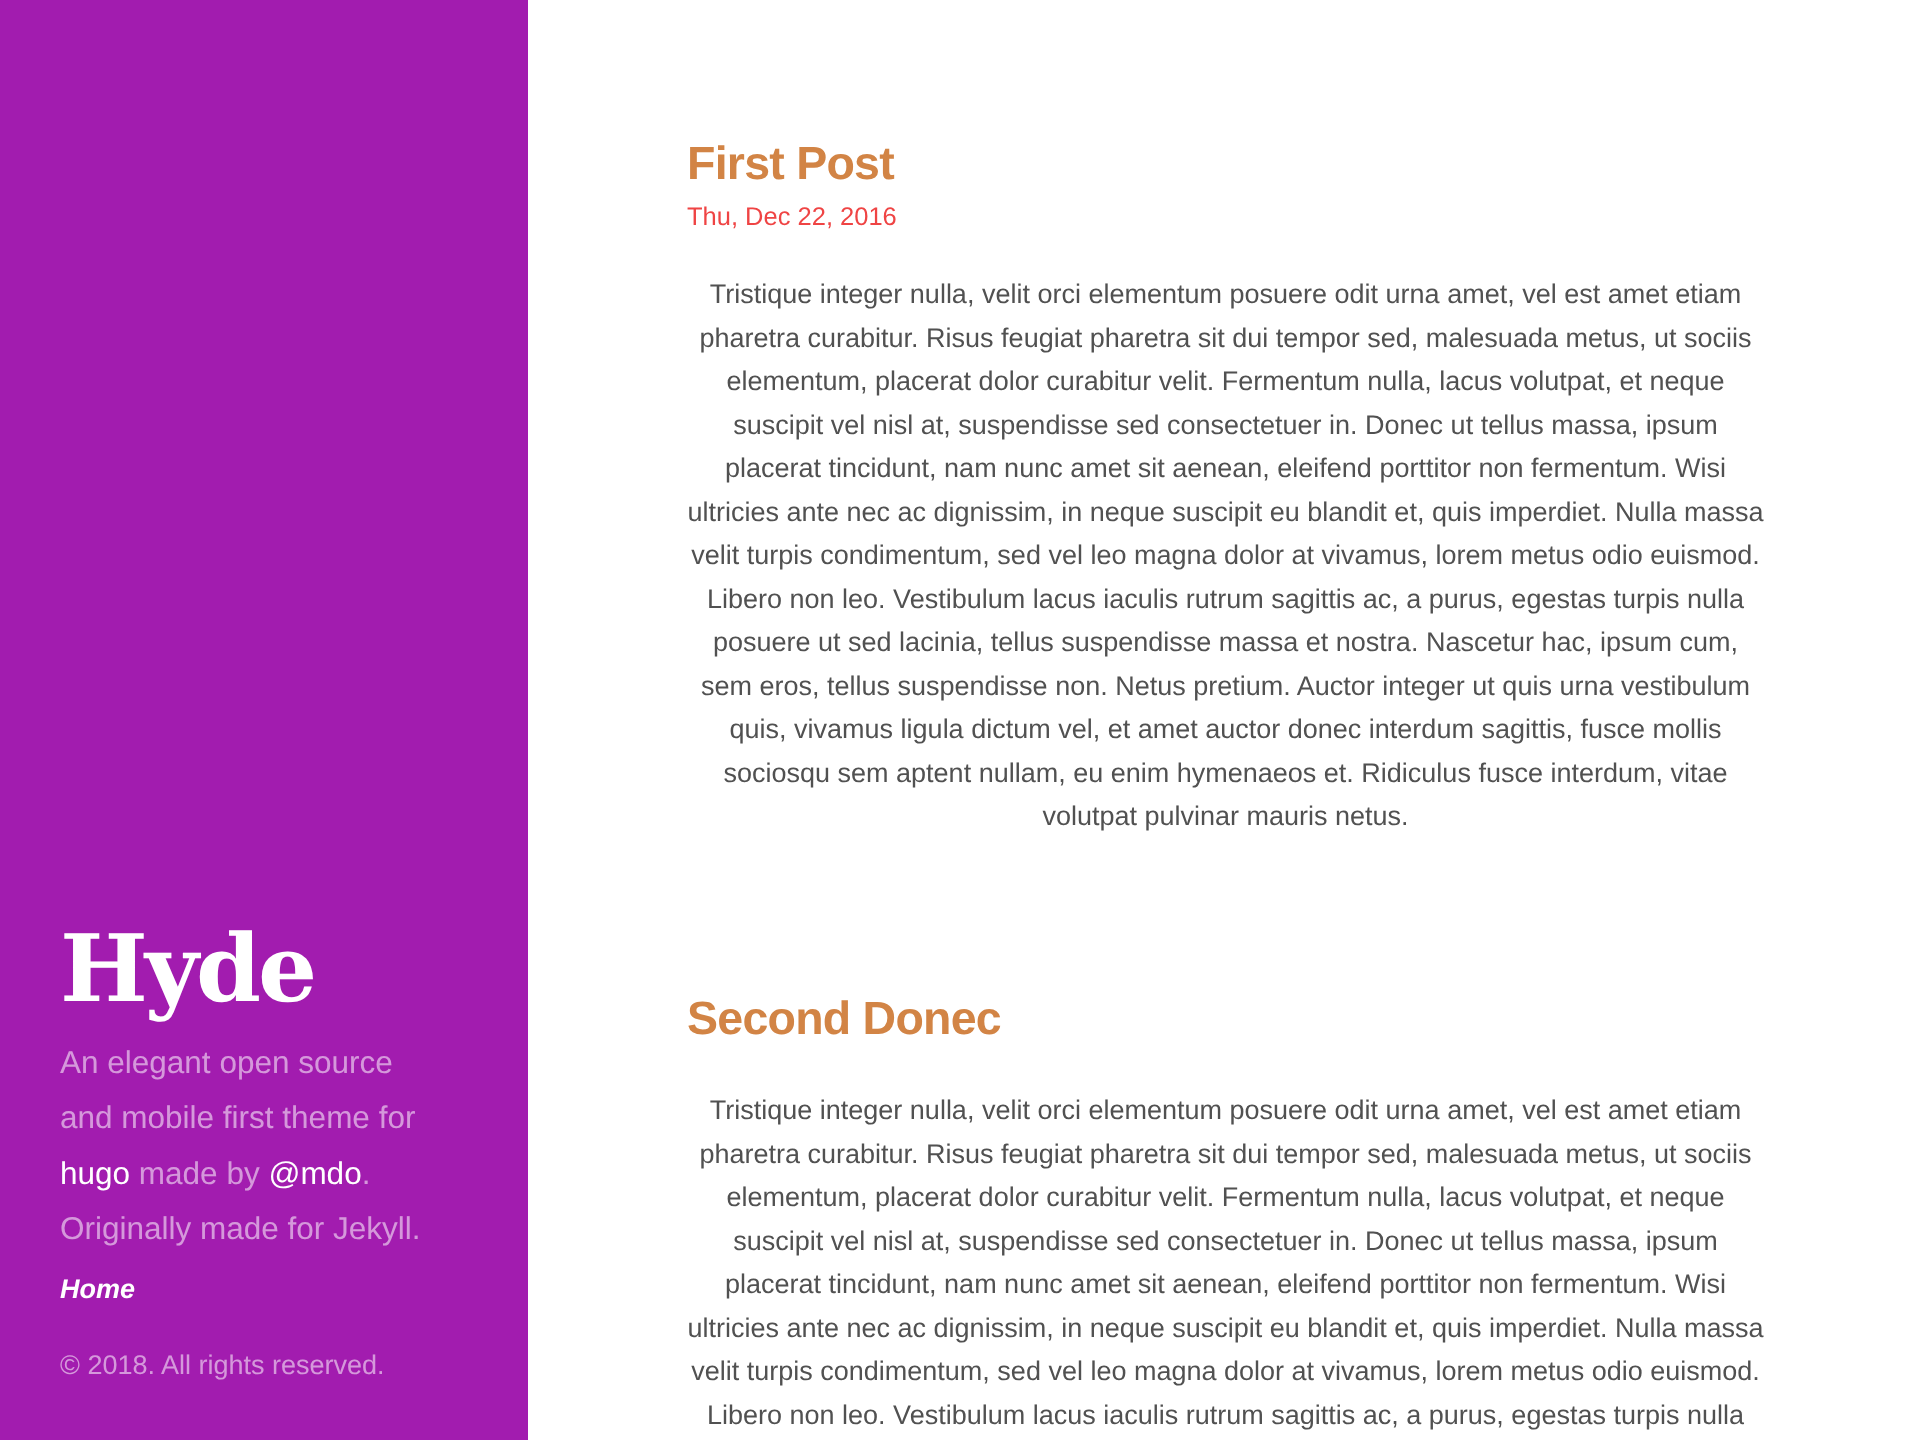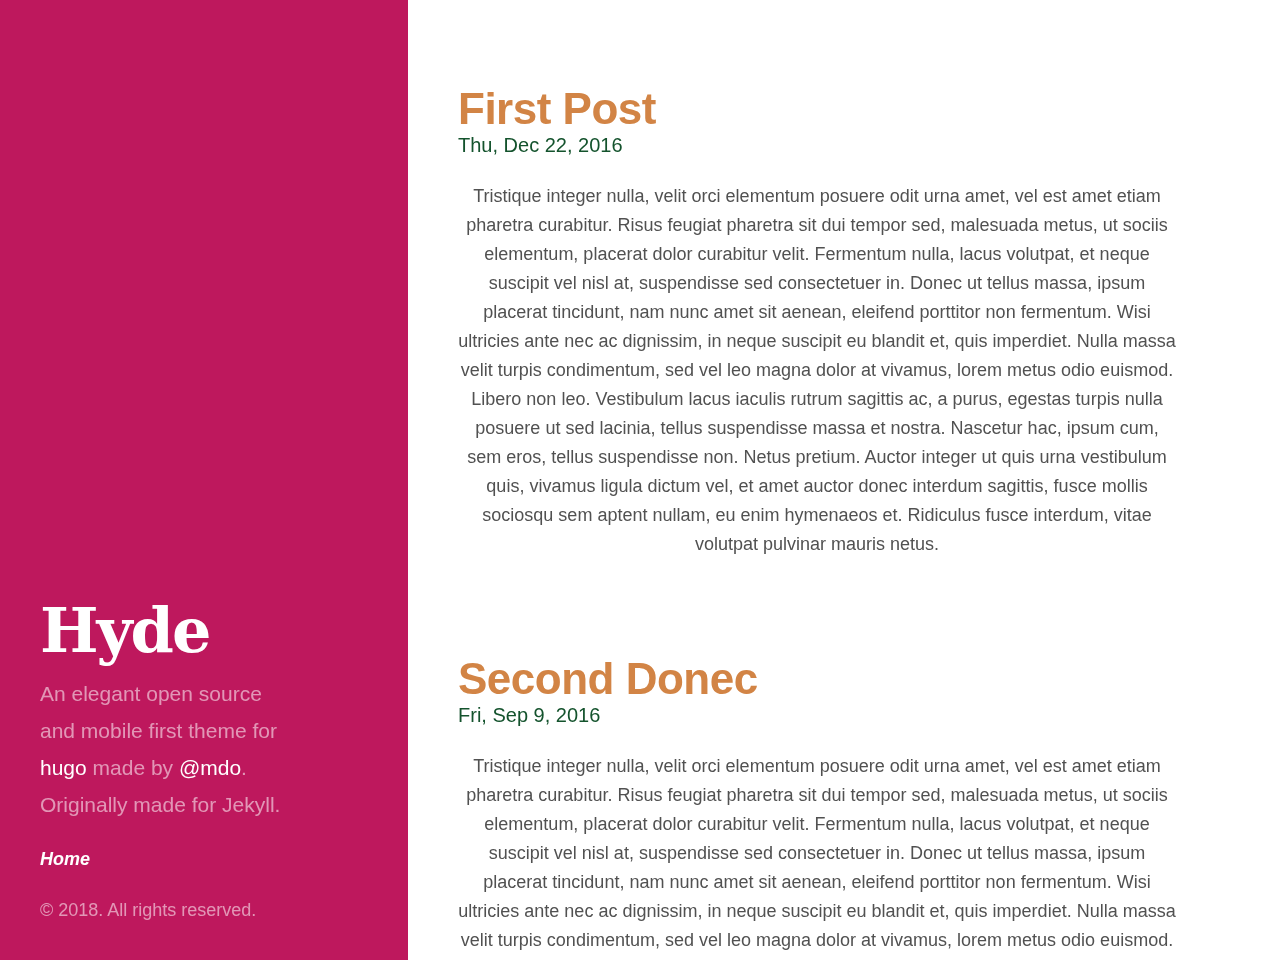--- a/index.html
+++ b/index.html
@@ -8,23 +8,23 @@
     height: 960px;
     overflow: hidden;
     background: #ffffff;
     font-family: "Liberation Sans", sans-serif;
   }
 
   
   .sidebar {
     position: absolute;
     top: 0; left: 0;
-    width: 408px;
+    width: 352px;
     height: 960px;
-    background: #be185d;
+    background: #a21caf;
     color: #ffffff;
   }
   .sidebar-sticky {
     position: absolute;
     left: 40px;
     right: 40px;
     bottom: 38px;
   }
   .brand {
     font-family: "DejaVu Serif", serif;
@@ -37,21 +37,21 @@
     cursor: pointer;
     text-decoration: none;
     display: inline-block;
   }
   .tagline {
     width: 250px;
     font-size: 21px;
     line-height: 37px;
     color: rgba(255,255,255,0.55);
     font-weight: 400;
-    margin-bottom: 25px;
+    margin-bottom: 10px;
   }
   .tagline .white-link {
     color: #ffffff;
     text-decoration: none;
     cursor: pointer;
   }
   .sidebar-nav { margin-bottom: 28px; }
   .nav-home {
     display: inline-block;
     color: #ffffff;
@@ -73,32 +73,32 @@
     position: absolute;
     top: 0;
     left: 360px;
     padding: 87px 0 0 98px;
     width: 920px;
   }
   .post { width: 718px; }
   .post + .post { margin-top: 98px; }
   .post-title {
     color: #d28445;
-    font-size: 44px;
+    font-size: 31px;
     font-weight: 700;
     line-height: 43px;
     letter-spacing: -0.5px;
     text-decoration: none;
     display: inline-block;
     cursor: pointer;
   }
   .post-date {
     margin-top: 4px;
-    color: #14532d;
-    font-size: 20px;
+    color: #ef4444;
+    font-size: 17px;
     line-height: 22px;
   }
   .post-body {
     margin-top: 26px;
     color: #515151;
     font-size: 18px;
     line-height: 29px;
     text-align: center;
   }
 </style>
@@ -118,16 +118,15 @@
 
 <main class="content">
   <article class="post">
     <a class="post-title">First Post</a>
     <div class="post-date">Thu, Dec 22, 2016</div>
     <p class="post-body">Tristique integer nulla, velit orci elementum posuere odit urna amet, vel est amet etiam pharetra curabitur. Risus feugiat pharetra sit dui tempor sed, malesuada metus, ut sociis elementum, placerat dolor curabitur velit. Fermentum nulla, lacus volutpat, et neque suscipit vel nisl at, suspendisse sed consectetuer in. Donec ut tellus massa, ipsum placerat tincidunt, nam nunc amet sit aenean, eleifend porttitor non fermentum. Wisi ultricies ante nec ac dignissim, in neque suscipit eu blandit et, quis imperdiet. Nulla massa velit turpis condimentum, sed vel leo magna dolor at vivamus, lorem metus odio euismod. Libero non leo. Vestibulum lacus iaculis rutrum sagittis ac, a purus, egestas turpis nulla posuere ut sed lacinia, tellus suspendisse massa et nostra. Nascetur hac, ipsum cum, sem eros, tellus suspendisse non. Netus pretium. Auctor integer ut quis urna vestibulum quis, vivamus ligula dictum vel, et amet auctor donec interdum sagittis, fusce mollis sociosqu sem aptent nullam, eu enim hymenaeos et. Ridiculus fusce interdum, vitae volutpat pulvinar mauris netus.</p>
   </article>
 
   <article class="post">
     <a class="post-title">Second Donec</a>
-    <div class="post-date">Fri, Sep 9, 2016</div>
     <p class="post-body">Tristique integer nulla, velit orci elementum posuere odit urna amet, vel est amet etiam pharetra curabitur. Risus feugiat pharetra sit dui tempor sed, malesuada metus, ut sociis elementum, placerat dolor curabitur velit. Fermentum nulla, lacus volutpat, et neque suscipit vel nisl at, suspendisse sed consectetuer in. Donec ut tellus massa, ipsum placerat tincidunt, nam nunc amet sit aenean, eleifend porttitor non fermentum. Wisi ultricies ante nec ac dignissim, in neque suscipit eu blandit et, quis imperdiet. Nulla massa velit turpis condimentum, sed vel leo magna dolor at vivamus, lorem metus odio euismod. Libero non leo. Vestibulum lacus iaculis rutrum sagittis ac, a purus, egestas turpis nulla posuere ut sed lacinia, tellus suspendisse massa et nostra. Nascetur hac, ipsum cum, sem eros, tellus suspendisse non. Netus pretium. Auctor integer ut quis urna vestibulum quis, vivamus ligula dictum vel, et amet auctor donec interdum sagittis, fusce mollis sociosqu sem aptent nullam, eu enim hymenaeos et. Ridiculus fusce interdum, vitae volutpat pulvinar mauris netus.</p>
   </article>
 </main>
 
 </body></html>

